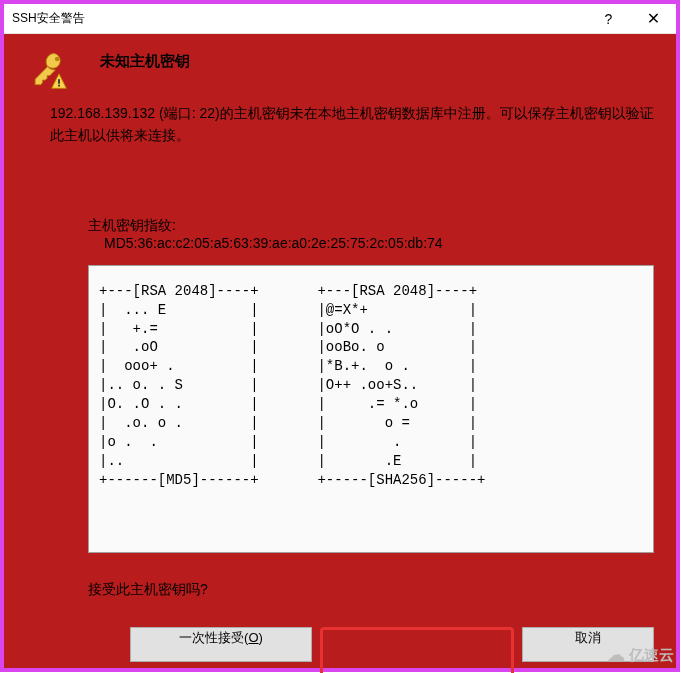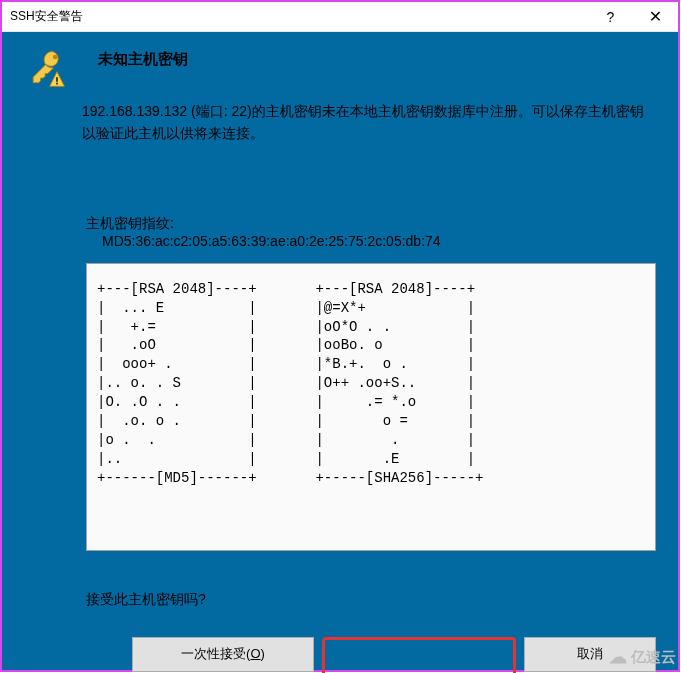--- a/index.html
+++ b/index.html
@@ -8,22 +8,22 @@
     padding: 0;
     font-family: "Microsoft YaHei", "SimSun", sans-serif;
     background: #fff;
     width: 681px;
     height: 673px;
     overflow: hidden;
   }
   .window {
     width: 680px;
     height: 672px;
-    border: 2px solid #d946ef;
-    background: #0369a1;
+    border: 4px solid #d946ef;
+    background: #b91c1c;
     position: relative;
   }
   .titlebar {
     height: 30px;
     background: #fff;
     border-bottom: 1px solid #e8e8e8;
     display: flex;
     align-items: center;
     justify-content: space-between;
     padding-left: 8px;
@@ -62,21 +62,21 @@
     flex: 0 0 44px;
     position: relative;
   }
   .heading {
     font-size: 15px;
     font-weight: bold;
     color: #000;
     padding-top: 4px;
   }
   .description {
-    margin-left: 58px;
+    margin-left: 24px;
     font-size: 14px;
     color: #000;
     line-height: 1.6;
     margin-bottom: 70px;
   }
   .fingerprint-section {
     margin-left: 62px;
   }
   .fp-label {
     font-size: 14px;
@@ -99,41 +99,40 @@
   .ascii-box pre {
     margin: 0;
     font-family: "Consolas", "Courier New", monospace;
     font-size: 14px;
     line-height: 1.35;
     white-space: pre;
     color: #000;
   }
   .question {
     margin-left: 62px;
-    margin-top: 40px;
+    margin-top: 28px;
     font-size: 14px;
   }
   .button-row {
     margin-left: 62px;
     margin-top: 28px;
     display: flex;
     gap: 8px;
     justify-content: flex-end;
   }
   .btn {
     flex: 0 0 auto;
     width: 182px;
     height: 35px;
     background: #e1e1e1;
     border: 1px solid #adadad;
     font-size: 13px;
     font-family: inherit;
     cursor: pointer;
     display: flex;
-    align-items: center;
     justify-content: center;
   }
   .btn.cancel { width: 132px; }
   .btn-highlight {
     border: 3px solid #e73232;
     border-radius: 4px;
     padding: 3px;
     display: inline-flex;
   }
   .btn-highlight .btn {

